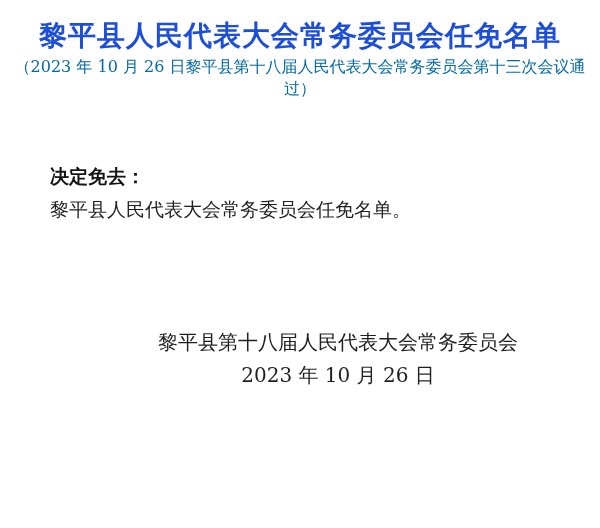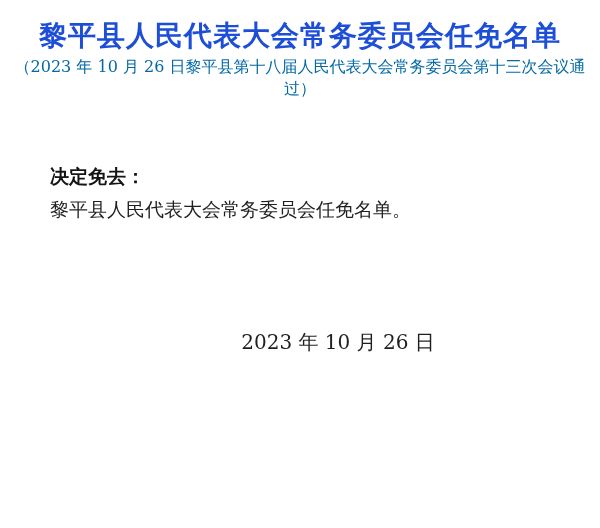--- a/index.html
+++ b/index.html
@@ -76,16 +76,17 @@
   <h1 class="doc-title">黎平县人民代表大会常务委员会任免名单</h1>
 
   <div class="doc-subtitle">（2023 年 10 月 26 日黎平县第十八届人民代表大会常务委员会第十三次会议通过）</div>
 
   <div class="doc-body">
     <p class="section-heading">决定免去：</p>
     <p>黎平县人民代表大会常务委员会任免名单。</p>
   </div>
 
   <div class="signature">
+    <div>黎平县第十八届人民代表大会常务委员会</div>
     <div>2023 年 10 月 26 日</div>
   </div>
 
 </div>
 
 </body></html>

